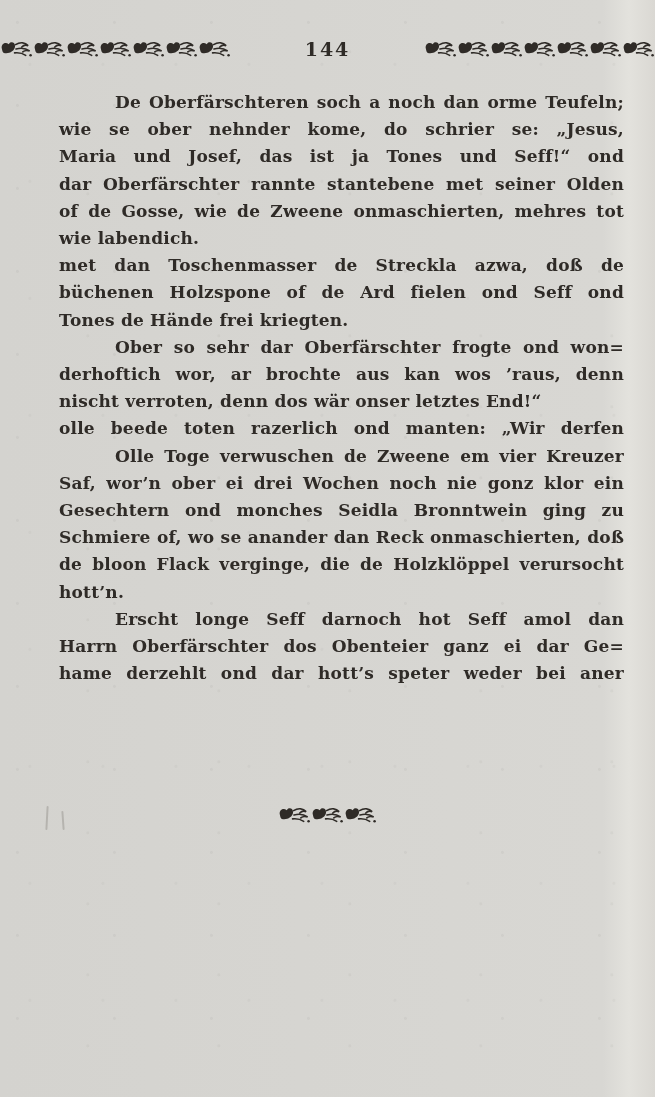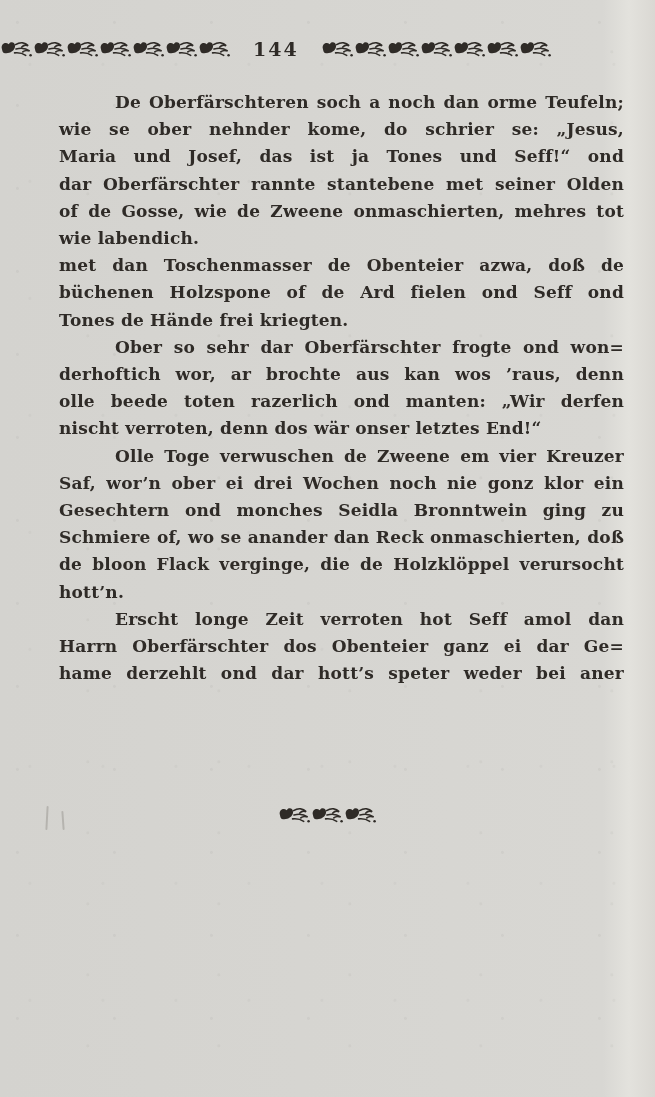--- a/index.html
+++ b/index.html
@@ -16,21 +16,21 @@
       radial-gradient(circle at 67% 73%, rgba(120,118,112,.07) 0 1px, transparent 2px),
       radial-gradient(circle at 41% 55%, rgba(120,118,112,.06) 0 1px, transparent 2px),
       linear-gradient(to right, #d4d3cf 0%, #d8d7d3 92%, #e3e2dd 96%, #dad8d3 100%),
       #d7d6d2;
     background-size: 97px 83px, 131px 71px, 73px 117px, 100% 100%, 100% 100%;
     color:#2f2b27;
     overflow:hidden;
   }
   .header{
     position:absolute;top:40px;left:0;right:0;
-    display:flex;justify-content:flex-start;align-items:center;
+    display:flex;justify-content:space-between;align-items:center;
   }
   .orn-row{display:flex;align-items:center;}
   .fleuron{width:33px;height:18px;display:block;}
   .page-number{
     font-size:19px;font-weight:bold;letter-spacing:2px;
     margin:0 22px;line-height:18px;
   }
   .text-block{
     position:absolute;top:89px;left:36px;width:588px;
   }
@@ -128,40 +128,40 @@
   <div class="text-block">
       <div class="paragraph">
         <div class="line first">De Oberfärschteren soch a noch dan orme Teufeln;</div>
         <div class="line">wie se ober nehnder kome, do schrier se: „Jesus,</div>
         <div class="line">Maria und Josef, das ist ja Tones und Seff!“ ond</div>
         <div class="line">dar Oberfärschter rannte stantebene met seiner Olden</div>
         <div class="line">of de Gosse, wie de Zweene onmaschierten, mehres tot</div>
         <div class="line last">wie labendich.</div>
       </div>
       <div class="paragraph">
-        <div class="line">met dan Toschenmasser de Obenteier azwa, doß de</div>
+        <div class="line">met dan Toschenmasser de Streckla azwa, doß de</div>
         <div class="line">büchenen Holzspone of de Ard fielen ond Seff ond</div>
         <div class="line last">Tones de Hände frei kriegten.</div>
       </div>
       <div class="paragraph">
         <div class="line first">Ober so sehr dar Oberfärschter frogte ond won=</div>
         <div class="line">derhoftich wor, ar brochte aus kan wos ’raus, denn</div>
+        <div class="line last">nischt verroten, denn dos wär onser letztes End!“</div>
         <div class="line">olle beede toten razerlich ond manten: „Wir derfen</div>
-        <div class="line last">nischt verroten, denn dos wär onser letztes End!“</div>
       </div>
       <div class="paragraph">
         <div class="line first">Olle Toge verwuschen de Zweene em vier Kreuzer</div>
         <div class="line">Saf, wor’n ober ei drei Wochen noch nie gonz klor ein</div>
         <div class="line">Gesechtern ond monches Seidla Bronntwein ging zu</div>
         <div class="line">Schmiere of, wo se anander dan Reck onmaschierten, doß</div>
         <div class="line">de bloon Flack verginge, die de Holzklöppel verursocht</div>
         <div class="line last">hott’n.</div>
       </div>
       <div class="paragraph">
-        <div class="line first">Erscht longe Zeit verroten hot Seff amol dan</div>
+        <div class="line first">Erscht longe Seff darnoch hot Seff amol dan</div>
         <div class="line">Harrn Oberfärschter dos Obenteier ganz ei dar Ge=</div>
         <div class="line">hame derzehlt ond dar hott’s speter weder bei aner</div>
       </div>
     </div>
 
   <div class="pencil-marks">
       <i></i>
       <i></i>
     </div>
 

